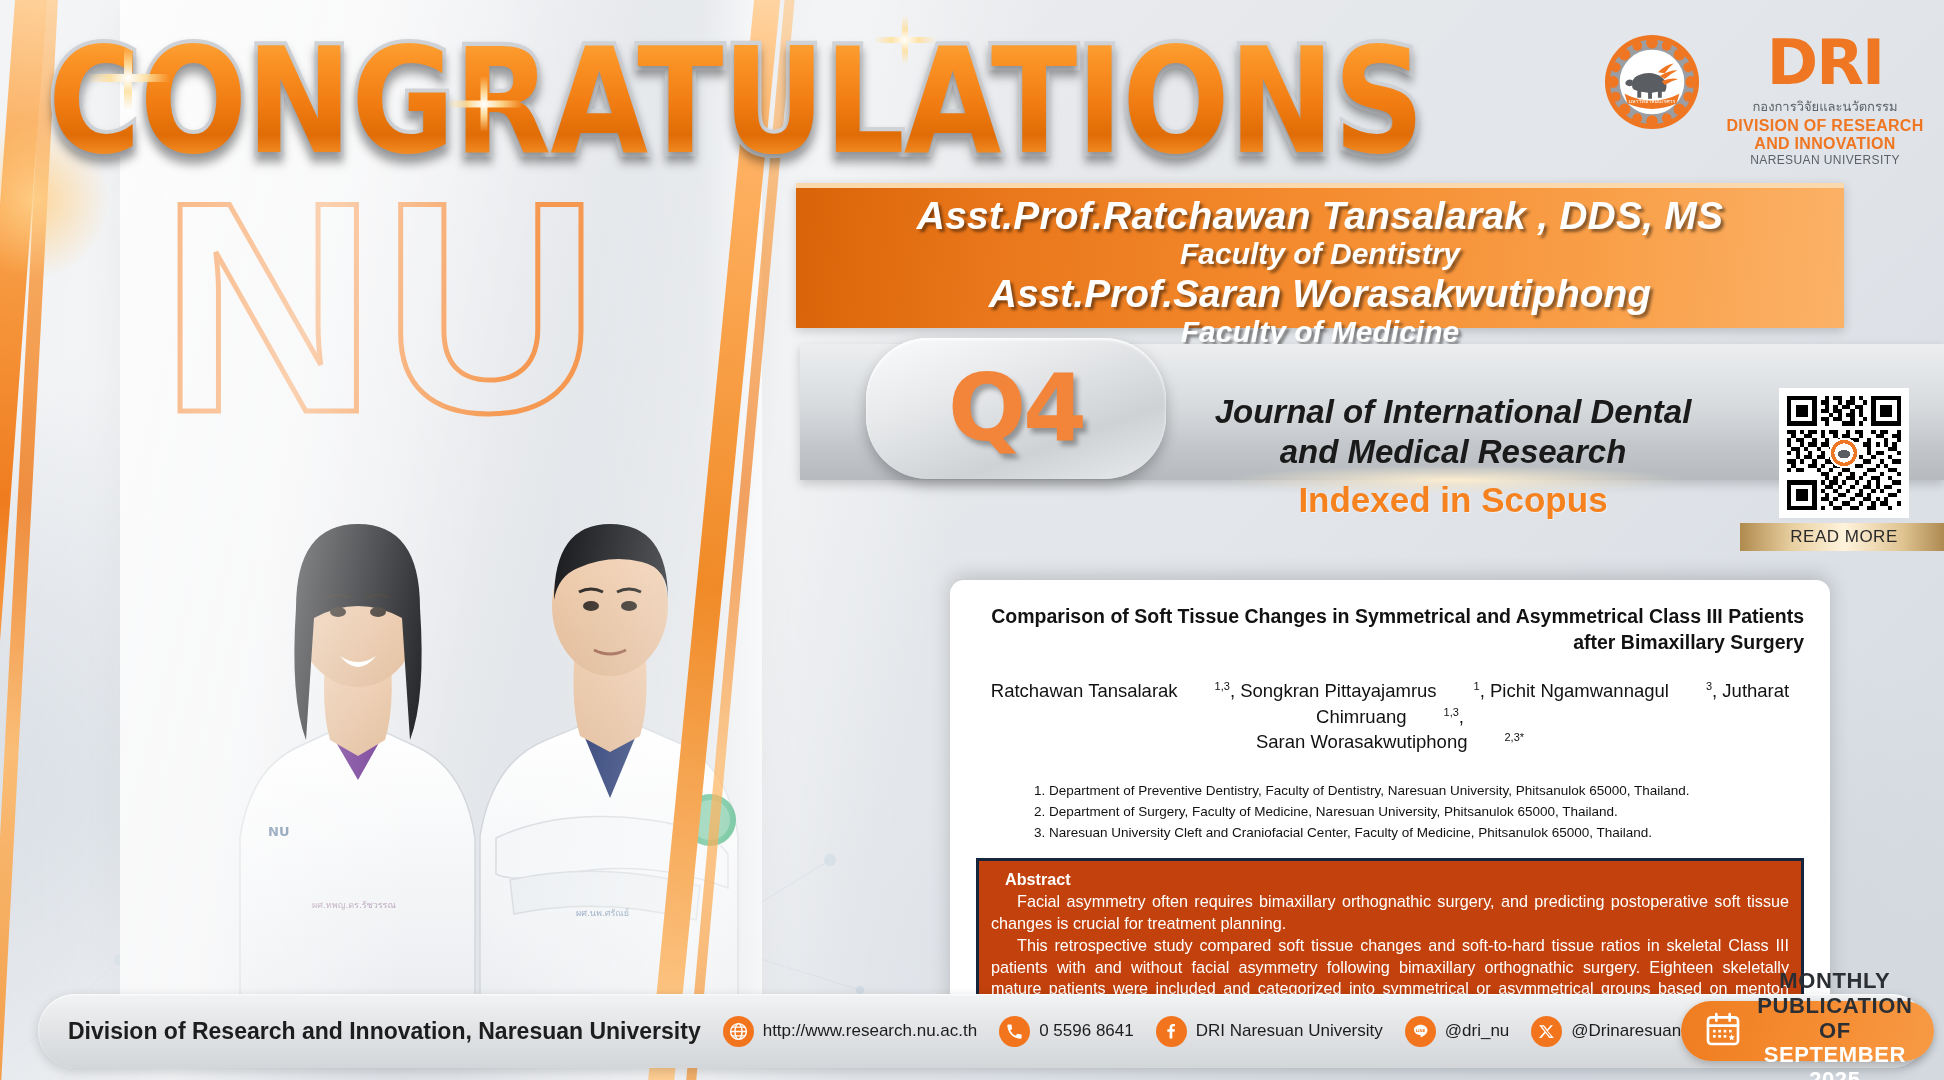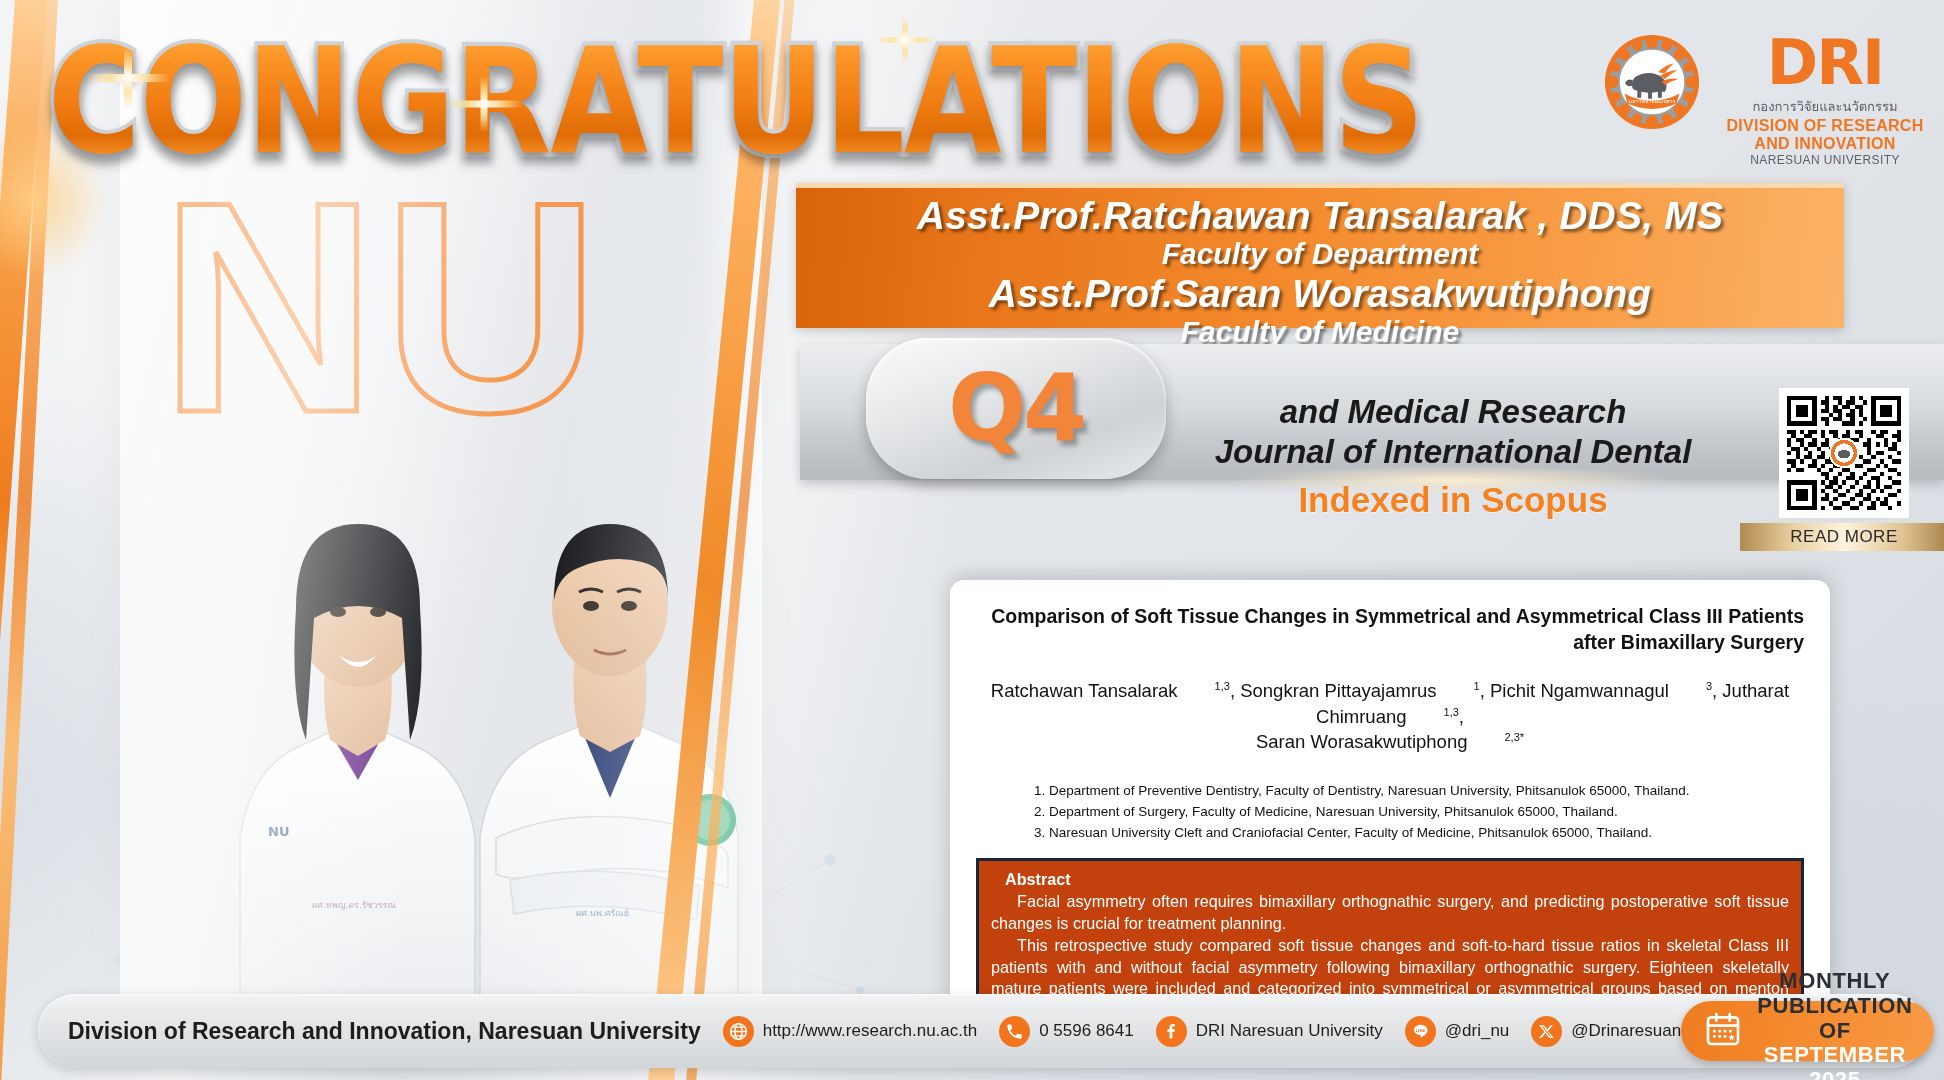--- a/index.html
+++ b/index.html
@@ -359,32 +359,32 @@
 
   <div class="dri-logo">
     <div class="dri-mark">DRI</div>
     <div class="dri-th">กองการวิจัยและนวัตกรรม</div>
     <div class="dri-en">DIVISION OF RESEARCH AND INNOVATION</div>
     <div class="dri-uni">NARESUAN UNIVERSITY</div>
   </div>
 
   <div class="name-banner">
     <div class="n1">Asst.Prof.Ratchawan Tansalarak , DDS, MS</div>
-    <div class="f1">Faculty of Department</div>
+    <div class="f1">Faculty of Dentistry</div>
     <div class="n2">Asst.Prof.Saran Worasakwutiphong</div>
     <div class="f2">Faculty of Medicine</div>
   </div>
 
   <div class="journal-bar"></div>
   <div class="q-pill">
     <span>Q4</span>
   </div>
   <div class="journal-title">
+    <div>Journal of International Dental</div>
     <div>and Medical Research</div>
-    <div>Journal of International Dental</div>
   </div>
   <div class="scopus-glow"></div>
   <div class="scopus">Indexed in Scopus</div>
 
   <div class="qr-wrap">
     <svg viewBox="0 0 29 29" shape-rendering="crispEdges" style="width:100%;height:100%;display:block">
       <rect width="29" height="29" fill="#fff"></rect>
       <g fill="#000">
         <path d="M1 1h7v7h-7z"></path>
           <path d="M21 1h7v7h-7z"></path>

